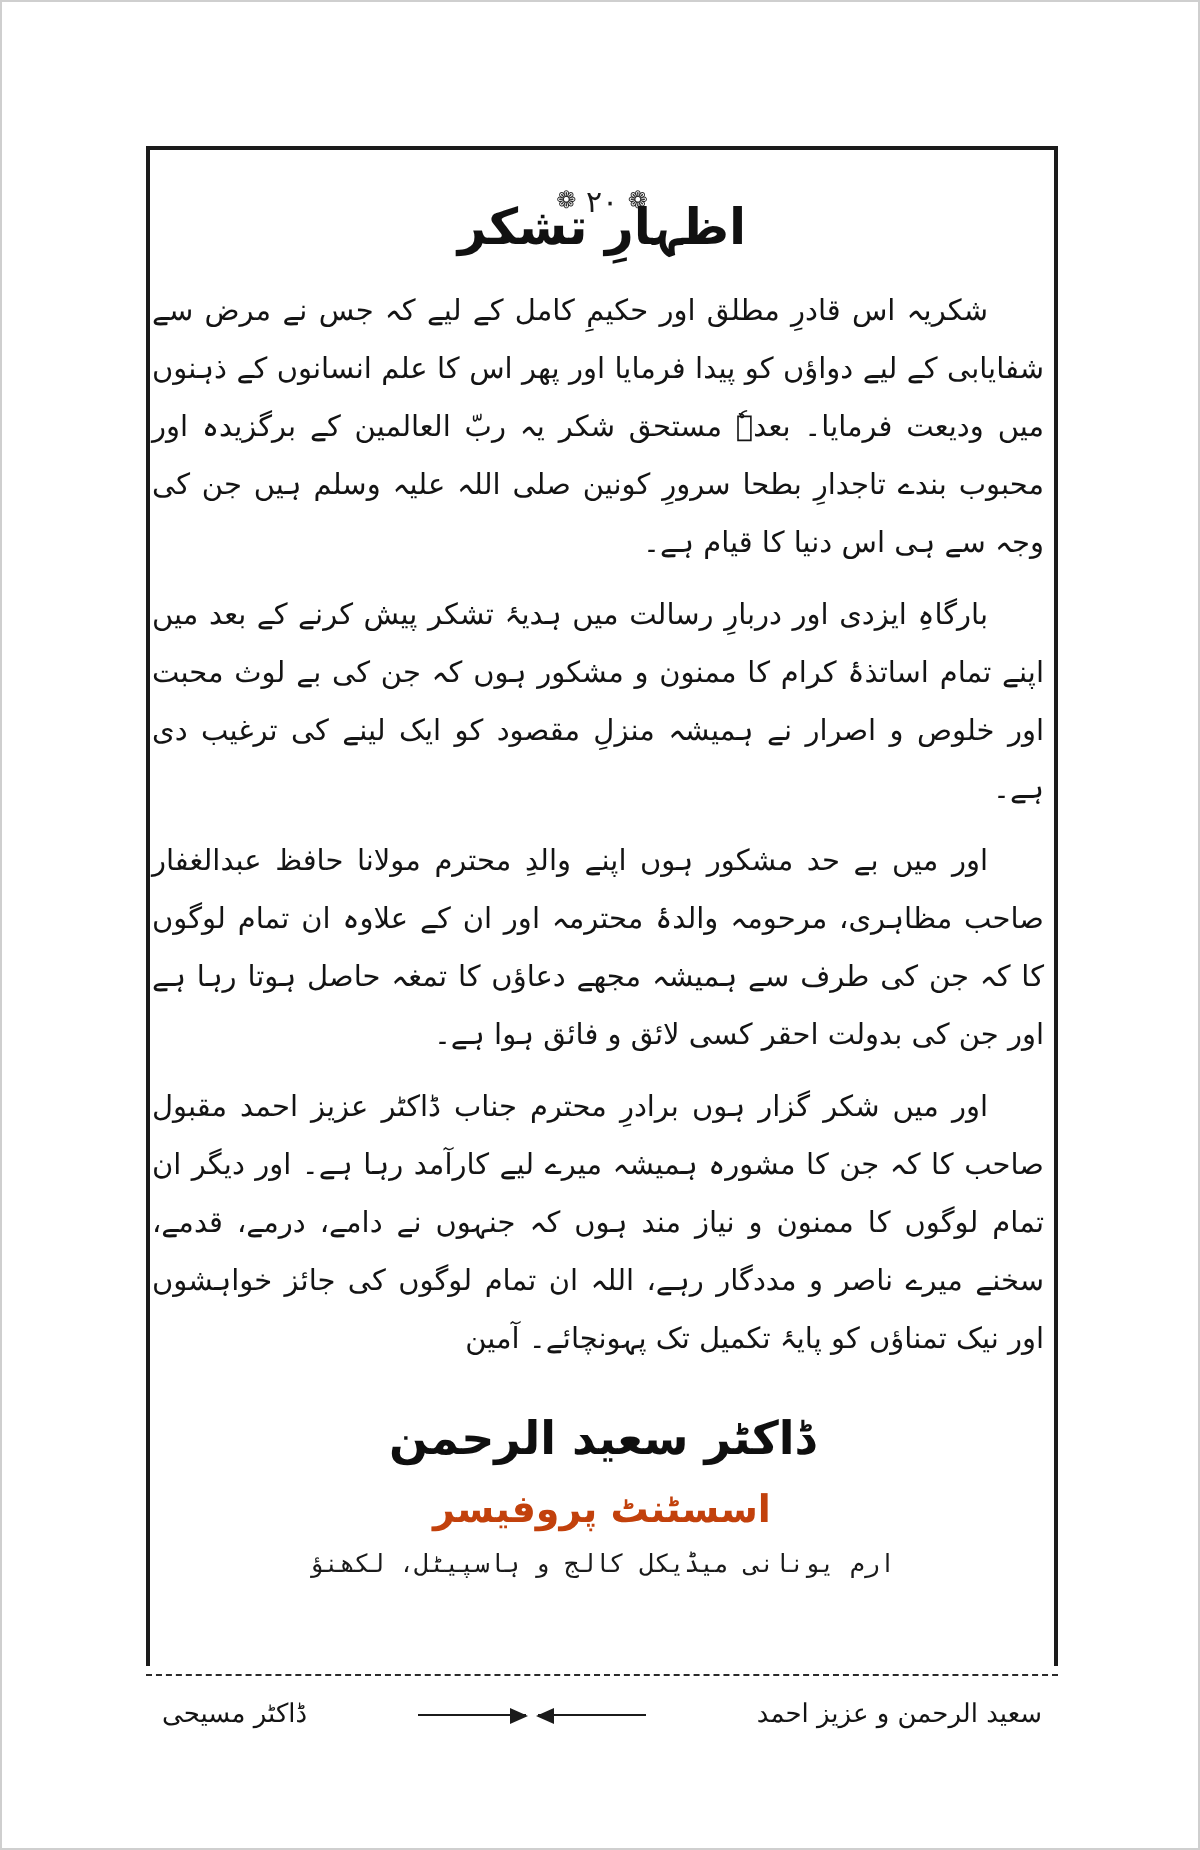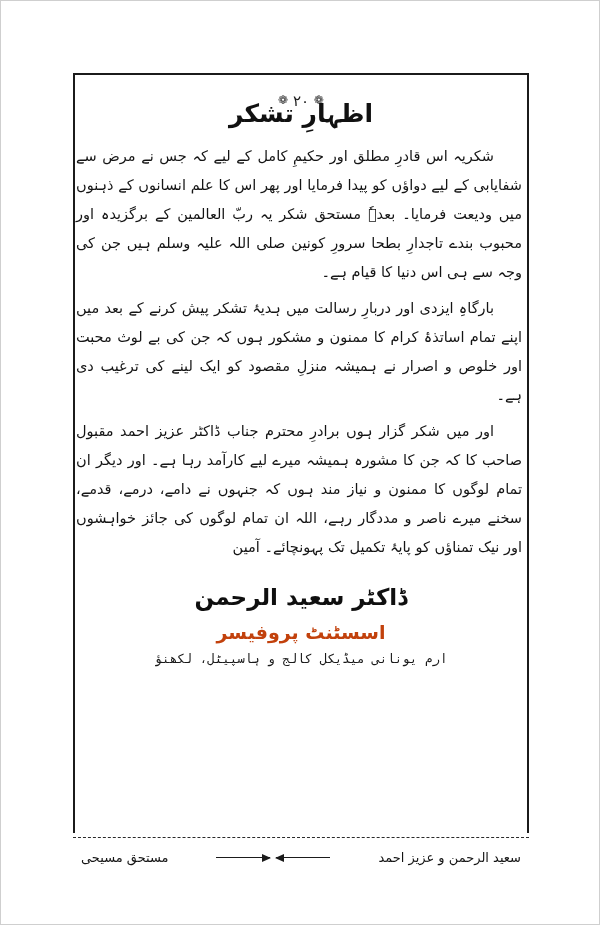--- a/index.html
+++ b/index.html
@@ -190,35 +190,36 @@
       <span class="orn">❁</span>
     </span>
   </div>
 
   <div class="content">
 
     <div class="doc-title">اظہارِ تشکر</div>
 
     <p class="para">شکریہ اس قادرِ مطلق اور حکیمِ کامل کے لیے کہ جس نے مرض سے شفایابی کے لیے دواؤں کو پیدا فرمایا اور پھر اس کا علم انسانوں کے ذہنوں میں ودیعت فرمایا۔ بعدہٗ مستحق شکر یہ ربّ العالمین کے برگزیدہ اور محبوب بندے تاجدارِ بطحا سرورِ کونین صلی اللہ علیہ وسلم ہیں جن کی وجہ سے ہی اس دنیا کا قیام ہے۔</p>
     <p class="para">بارگاہِ ایزدی اور دربارِ رسالت میں ہدیۂ تشکر پیش کرنے کے بعد میں اپنے تمام اساتذۂ کرام کا ممنون و مشکور ہوں کہ جن کی بے لوث محبت اور خلوص و اصرار نے ہمیشہ منزلِ مقصود کو ایک لینے کی ترغیب دی ہے۔</p>
+    <p class="para">اور میں بے حد مشکور ہوں اپنے والدِ محترم مولانا حافظ عبدالغفار صاحب مظاہری، مرحومہ والدۂ محترمہ اور ان کے علاوہ ان تمام لوگوں کا کہ جن کی طرف سے ہمیشہ مجھے دعاؤں کا تمغہ حاصل ہوتا رہا ہے اور جن کی بدولت احقر کسی لائق و فائق ہوا ہے۔</p>
     <p class="para">اور میں شکر گزار ہوں برادرِ محترم جناب ڈاکٹر عزیز احمد مقبول صاحب کا کہ جن کا مشورہ ہمیشہ میرے لیے کارآمد رہا ہے۔ اور دیگر ان تمام لوگوں کا ممنون و نیاز مند ہوں کہ جنہوں نے دامے، درمے، قدمے، سخنے میرے ناصر و مددگار رہے، اللہ ان تمام لوگوں کی جائز خواہشوں اور نیک تمناؤں کو پایۂ تکمیل تک پہونچائے۔ آمین</p>
 
     <div class="signature">
       <div class="sig-name">ڈاکٹر سعید الرحمن</div>
       <div class="sig-role">اسسٹنٹ پروفیسر</div>
       <div class="sig-affil">ارم یونانی میڈیکل کالج و ہاسپیٹل، لکھنؤ</div>
     </div>
 
   </div>
 
   <div class="footer">
     <div class="footer-rule"></div>
     <div class="footer-row">
       <span class="footer-right">سعید الرحمن و عزیز احمد</span>
       <span class="footer-arrows">
         <span class="arrow-line arrow-head-l"></span>
         <span class="arrow-line arrow-head-r"></span>
       </span>
-      <span class="footer-left">مستحق مسیحی</span>
+      <span class="footer-left">ڈاکٹر مسیحی</span>
     </div>
   </div>
 
 </div>
 
 </body></html>

